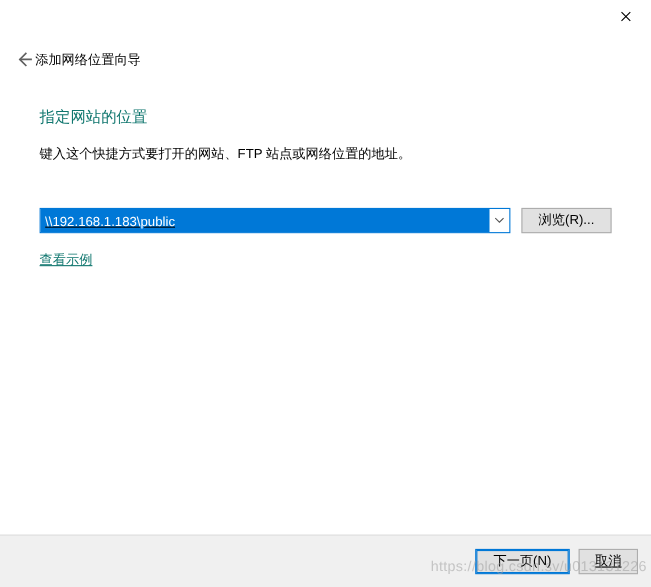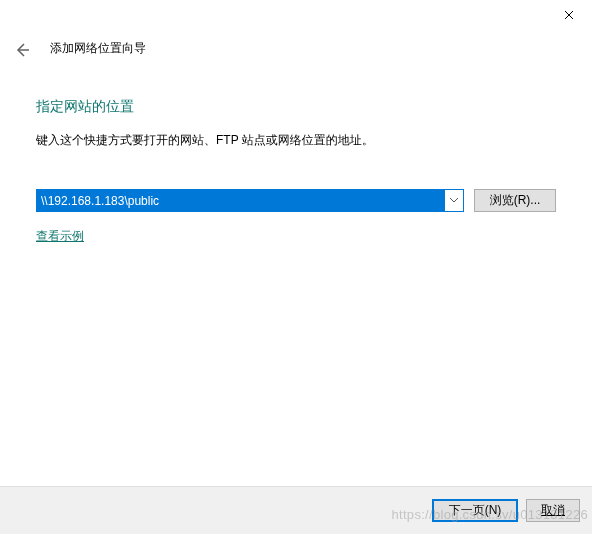--- a/index.html
+++ b/index.html
@@ -22,23 +22,22 @@
   .close-btn {
     width: 46px; height: 30px;
     display: flex; align-items: center; justify-content: center;
     font-size: 14px;
     color: #000;
     cursor: pointer;
   }
   .close-btn svg { width: 10px; height: 10px; }
   .header-row {
     display: flex;
-    align-items: flex-start;
+    align-items: center;
     padding: 8px 8px 0 12px;
-    gap: 18px;
     height: 36px;
   }
   .back-arrow {
     width: 20px; height: 20px;
     display: flex; align-items: center; justify-content: center;
     color: #606060;
     cursor: pointer;
   }
   .back-arrow svg { width: 16px; height: 16px; }
   .wizard-title {
@@ -69,20 +68,21 @@
     margin-bottom: 16px;
   }
   .combo {
     flex: 1;
     position: relative;
     border: 1px solid #0078d7;
     height: 23px;
     display: flex;
     align-items: center;
     background: #fff;
+    text-decoration: underline;
   }
   .combo-input {
     flex: 1;
     height: 100%;
     border: none;
     outline: none;
     padding: 0 4px;
     font-size: 12px;
     font-family: inherit;
     background: #0078d7;

